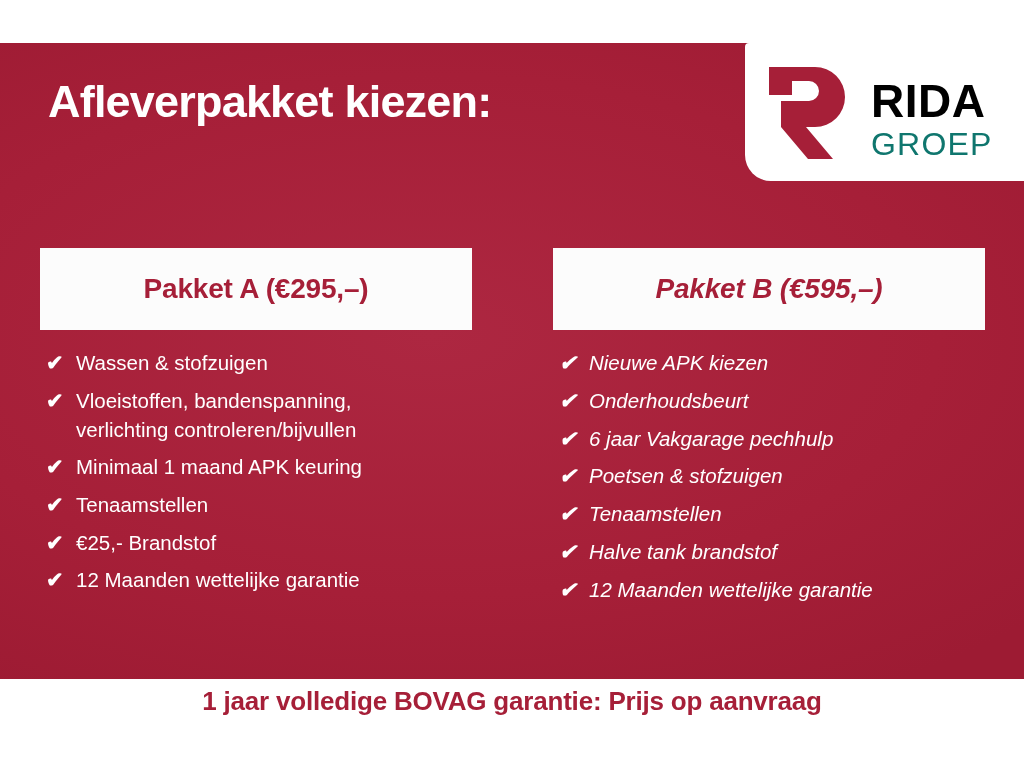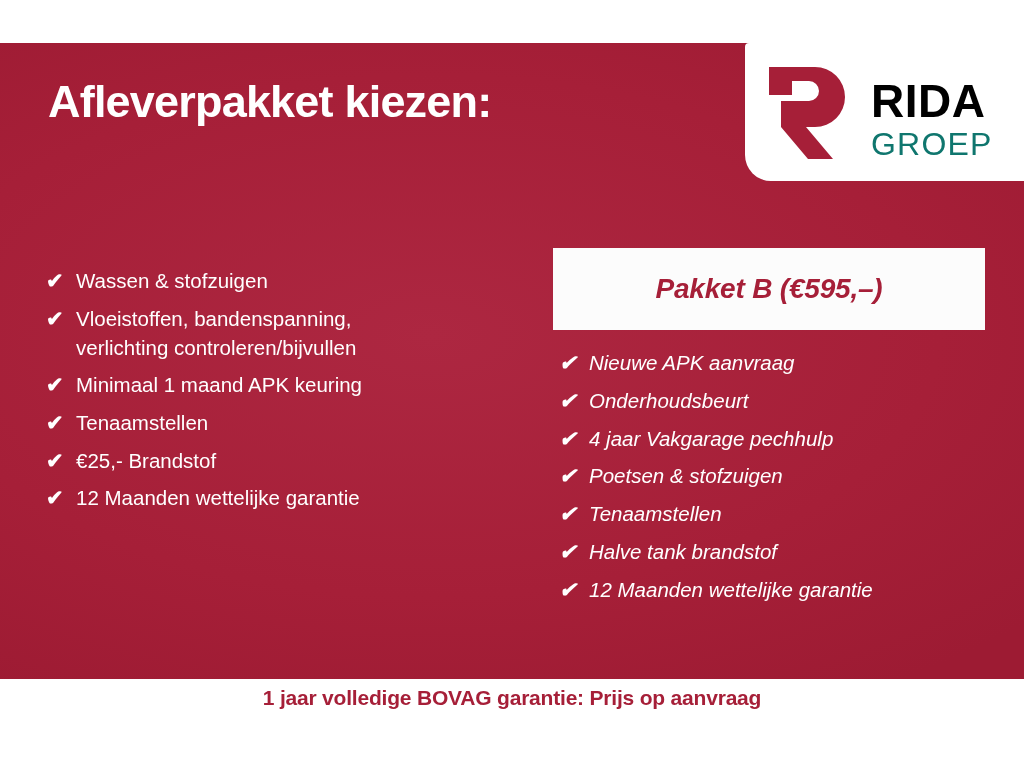--- a/index.html
+++ b/index.html
@@ -158,21 +158,21 @@
     width: 1024px;
     height: 89px;
     background: #ffffff;
   }
   .footer-text {
     position: absolute;
     left: 0;
     top: 686px;
     width: 1024px;
     text-align: center;
-    font-size: 21px;
+    font-size: 26px;
     font-weight: 700;
     color: #a61f38;
     letter-spacing: -0.2px;
   }
 </style>
 </head>
 <body>
 
 <div id="poster">
 
@@ -188,20 +188,23 @@
         </svg>
       </div>
       <div class="logo-words">
         <div class="logo-rida">RIDA</div>
         <div class="logo-groep">GROEP</div>
       </div>
     </div>
   </div>
 
   <div class="col col-a">
+    <div class="pkg-header">
+      <span class="pkg-header-text">Pakket A (€295,–)</span>
+    </div>
     <ul class="feature-list">
       <li class="feature-item">
         <span class="check-icon">✔</span>
         <span class="feature-text">Wassen &amp; stofzuigen</span>
       </li>
       <li class="feature-item">
         <span class="check-icon">✔</span>
         <span class="feature-text">Vloeistoffen, bandenspanning,
 verlichting controleren/bijvullen</span>
       </li>
@@ -224,29 +227,29 @@
     </ul>
   </div>
 
   <div class="col col-b">
     <div class="pkg-header">
       <span class="pkg-header-text">Pakket B (€595,–)</span>
     </div>
     <ul class="feature-list">
       <li class="feature-item">
         <span class="check-icon">✔</span>
-        <span class="feature-text">Nieuwe APK aanvraag</span>
+        <span class="feature-text">Nieuwe APK kiezen</span>
       </li>
       <li class="feature-item">
         <span class="check-icon">✔</span>
         <span class="feature-text">Onderhoudsbeurt</span>
       </li>
       <li class="feature-item">
         <span class="check-icon">✔</span>
-        <span class="feature-text">4 jaar Vakgarage pechhulp</span>
+        <span class="feature-text">6 jaar Vakgarage pechhulp</span>
       </li>
       <li class="feature-item">
         <span class="check-icon">✔</span>
         <span class="feature-text">Poetsen &amp; stofzuigen</span>
       </li>
       <li class="feature-item">
         <span class="check-icon">✔</span>
         <span class="feature-text">Tenaamstellen</span>
       </li>
       <li class="feature-item">

